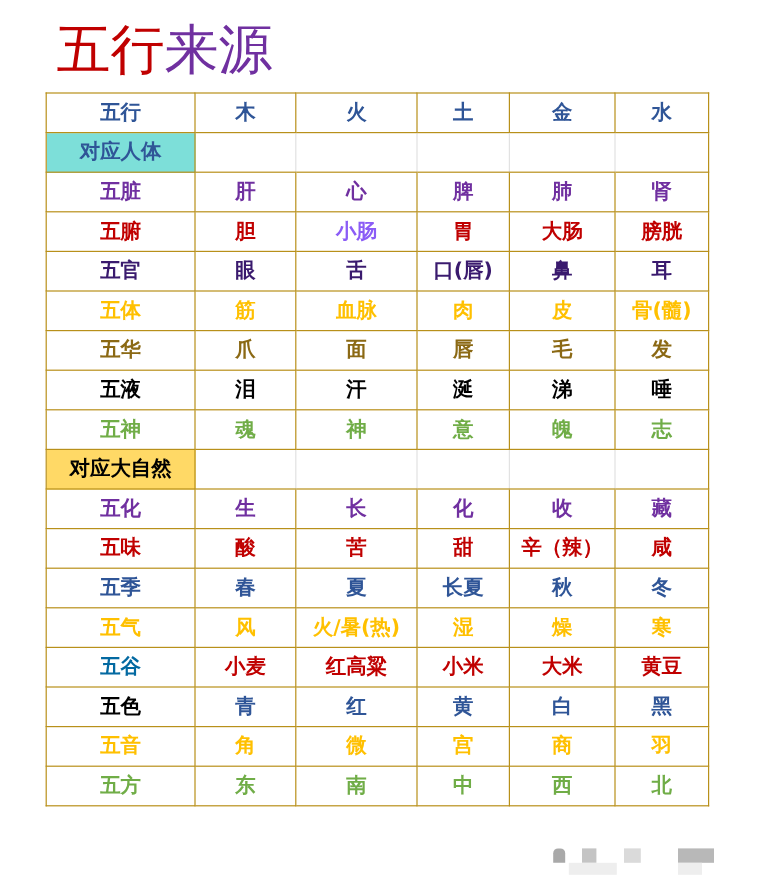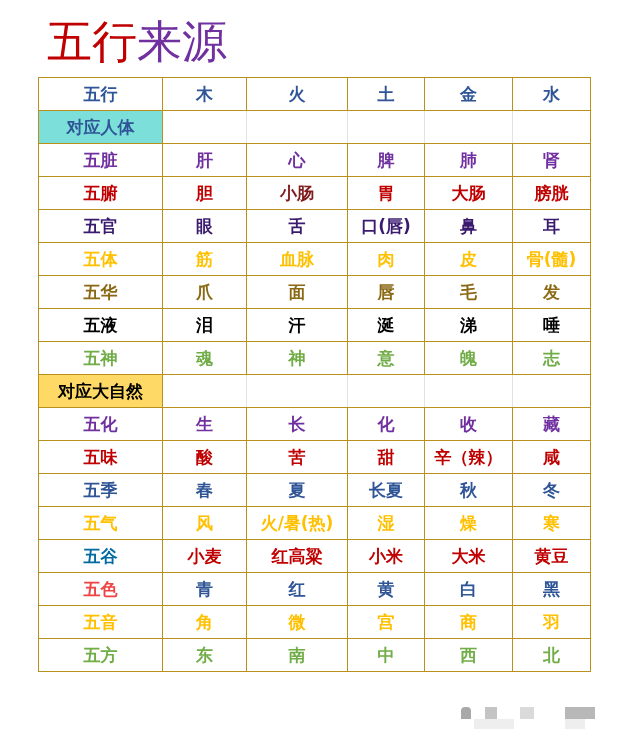--- a/index.html
+++ b/index.html
@@ -73,21 +73,21 @@
         <td style="color: rgb(112, 48, 160);">五脏</td>
         <td style="color: rgb(112, 48, 160);">肝</td>
         <td style="color: rgb(112, 48, 160);">心</td>
         <td style="color: rgb(112, 48, 160);">脾</td>
         <td style="color: rgb(112, 48, 160);">肺</td>
         <td style="color: rgb(112, 48, 160);">肾</td>
       </tr>
       <tr>
         <td style="color: rgb(192, 0, 0);">五腑</td>
         <td style="color: rgb(192, 0, 0);">胆</td>
-        <td style="color: #7f1d1d;">小肠</td>
+        <td style="color: #8b5cf6;">小肠</td>
         <td style="color: rgb(192, 0, 0);">胃</td>
         <td style="color: rgb(192, 0, 0);">大肠</td>
         <td style="color: rgb(192, 0, 0);">膀胱</td>
       </tr>
       <tr>
         <td style="color: rgb(58, 26, 110);">五官</td>
         <td style="color: rgb(58, 26, 110);">眼</td>
         <td style="color: rgb(58, 26, 110);">舌</td>
         <td style="color: rgb(58, 26, 110);">口(唇)</td>
         <td style="color: rgb(58, 26, 110);">鼻</td>
@@ -167,21 +167,21 @@
       </tr>
       <tr>
         <td style="color: #0369a1;">五谷</td>
         <td style="color: rgb(192, 0, 0);">小麦</td>
         <td style="color: rgb(192, 0, 0);">红高粱</td>
         <td style="color: rgb(192, 0, 0);">小米</td>
         <td style="color: rgb(192, 0, 0);">大米</td>
         <td style="color: rgb(192, 0, 0);">黄豆</td>
       </tr>
       <tr>
-        <td style="color: #ef4444;">五色</td>
+        <td style="color: #000000;">五色</td>
         <td style="color: rgb(47, 85, 151);">青</td>
         <td style="color: rgb(47, 85, 151);">红</td>
         <td style="color: rgb(47, 85, 151);">黄</td>
         <td style="color: rgb(47, 85, 151);">白</td>
         <td style="color: rgb(47, 85, 151);">黑</td>
       </tr>
       <tr>
         <td style="color: rgb(255, 192, 0);">五音</td>
         <td style="color: rgb(255, 192, 0);">角</td>
         <td style="color: rgb(255, 192, 0);">微</td>

